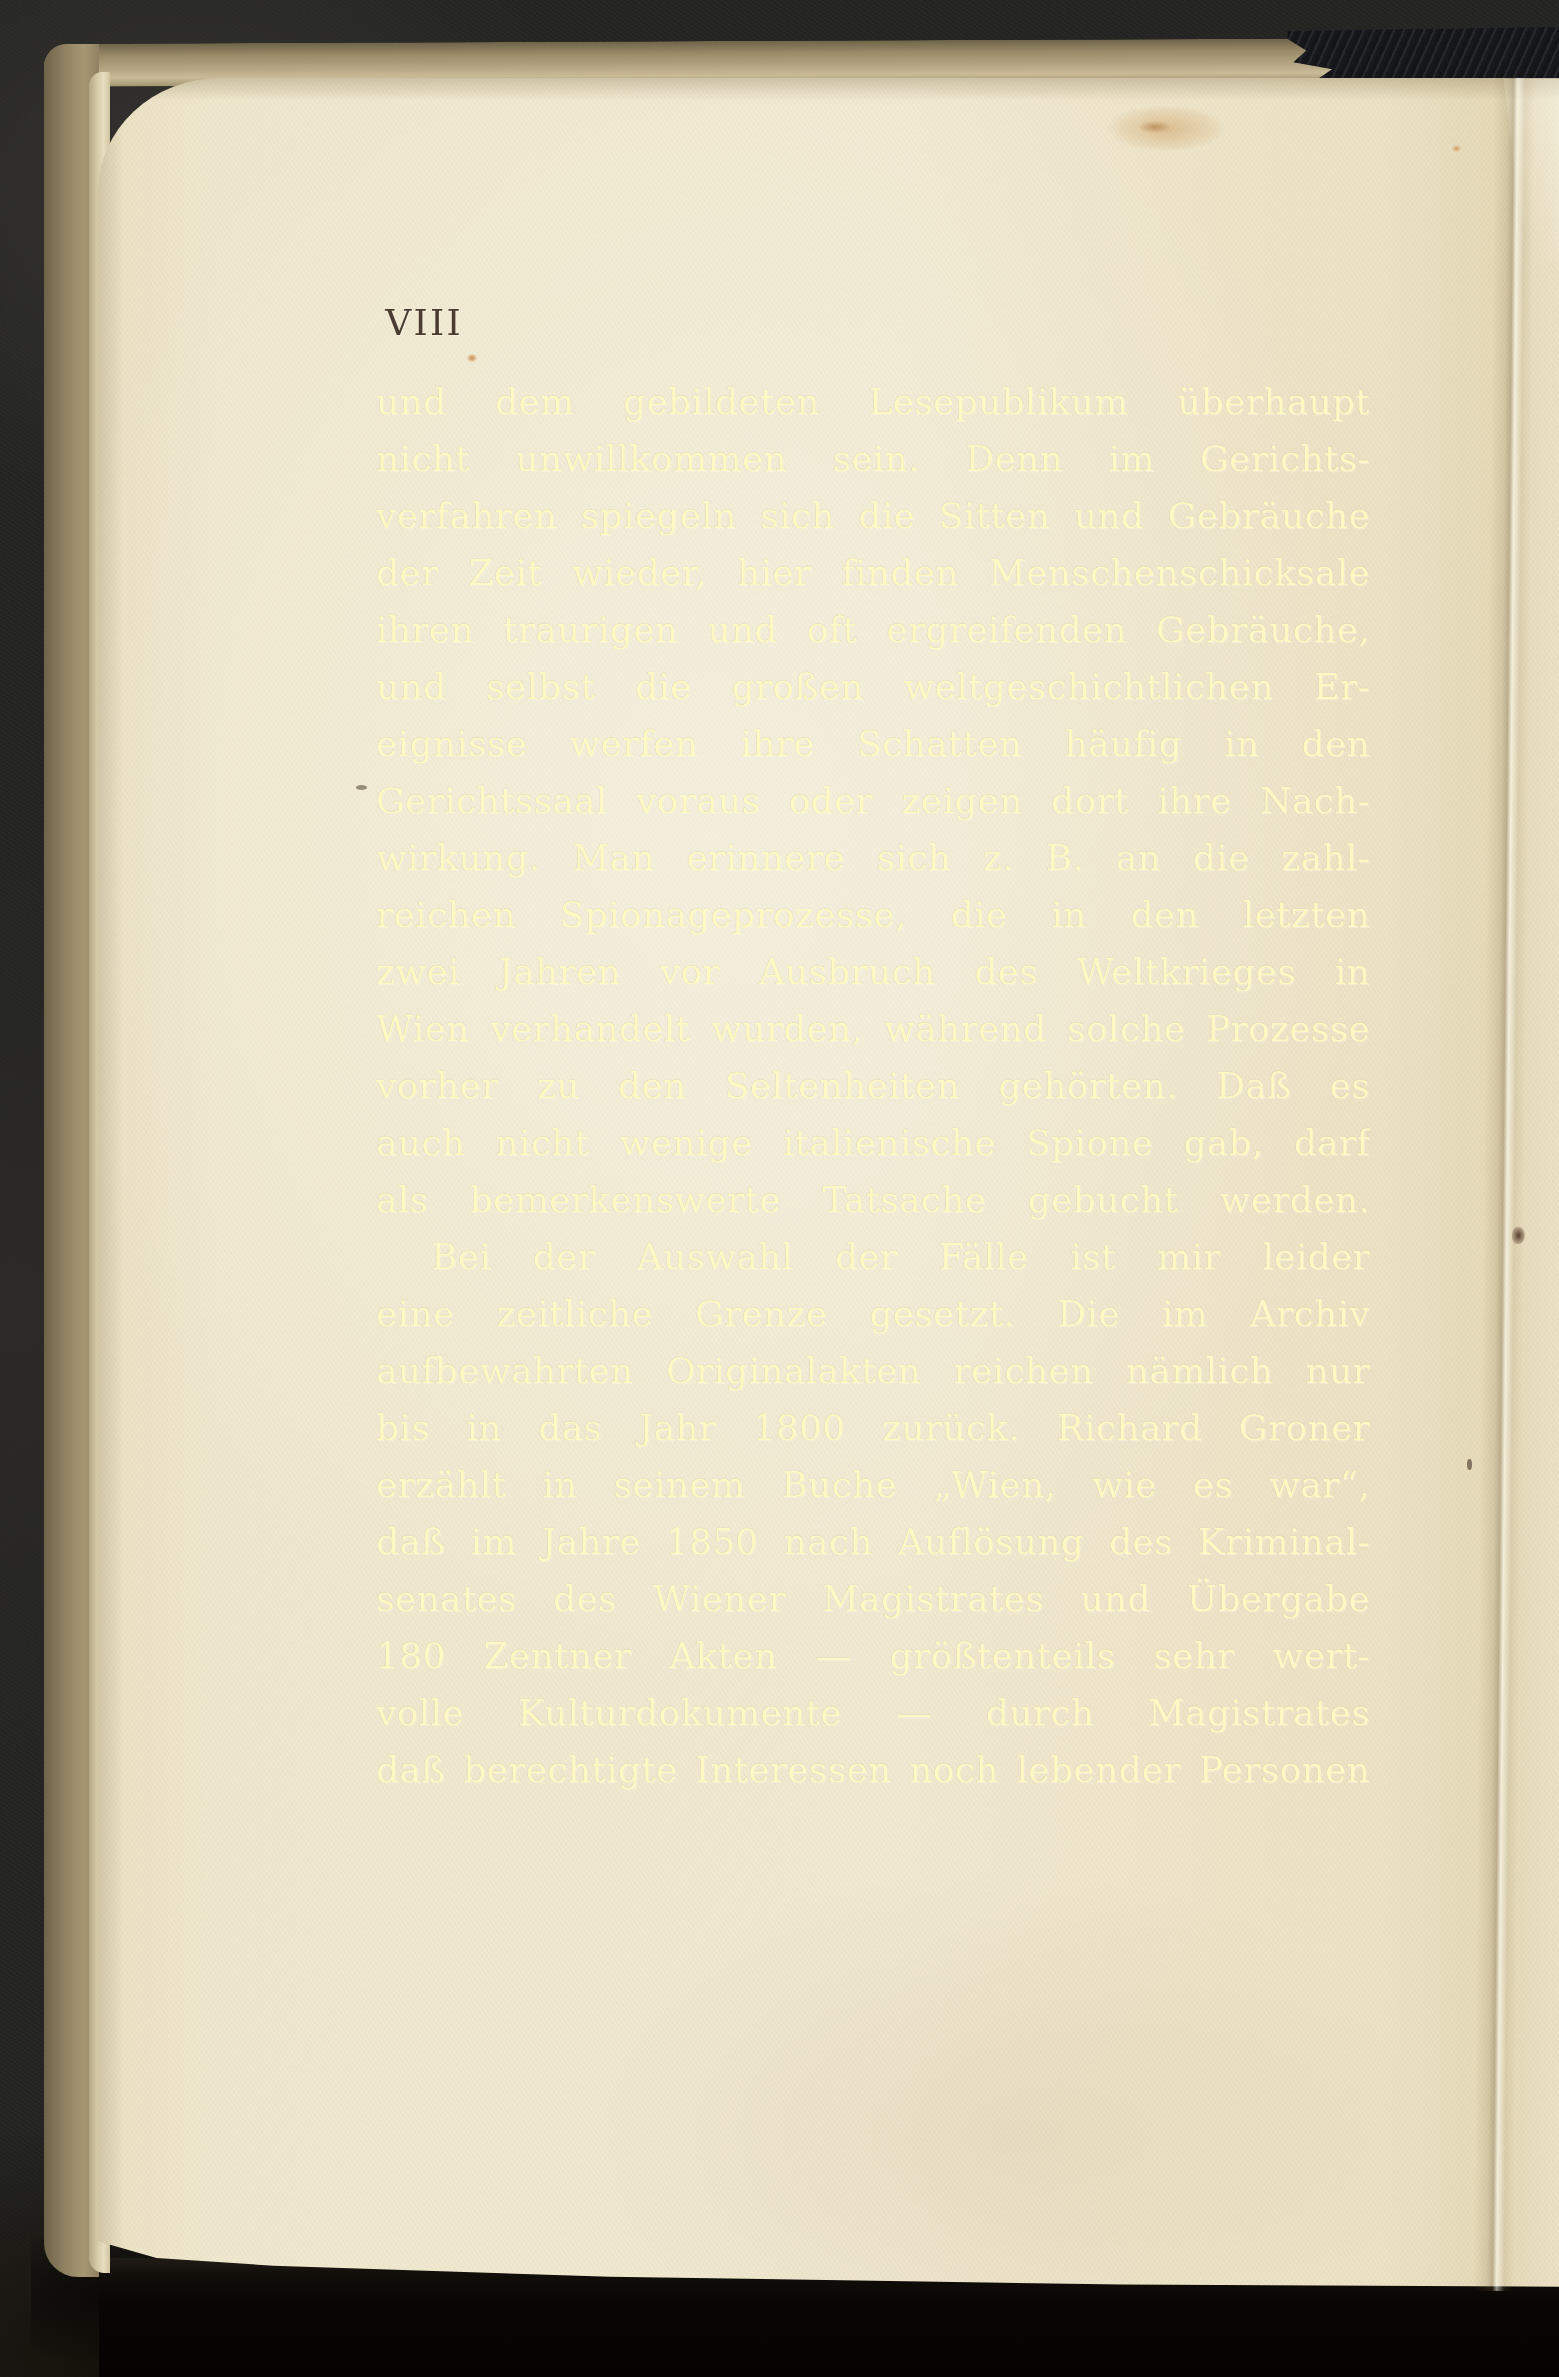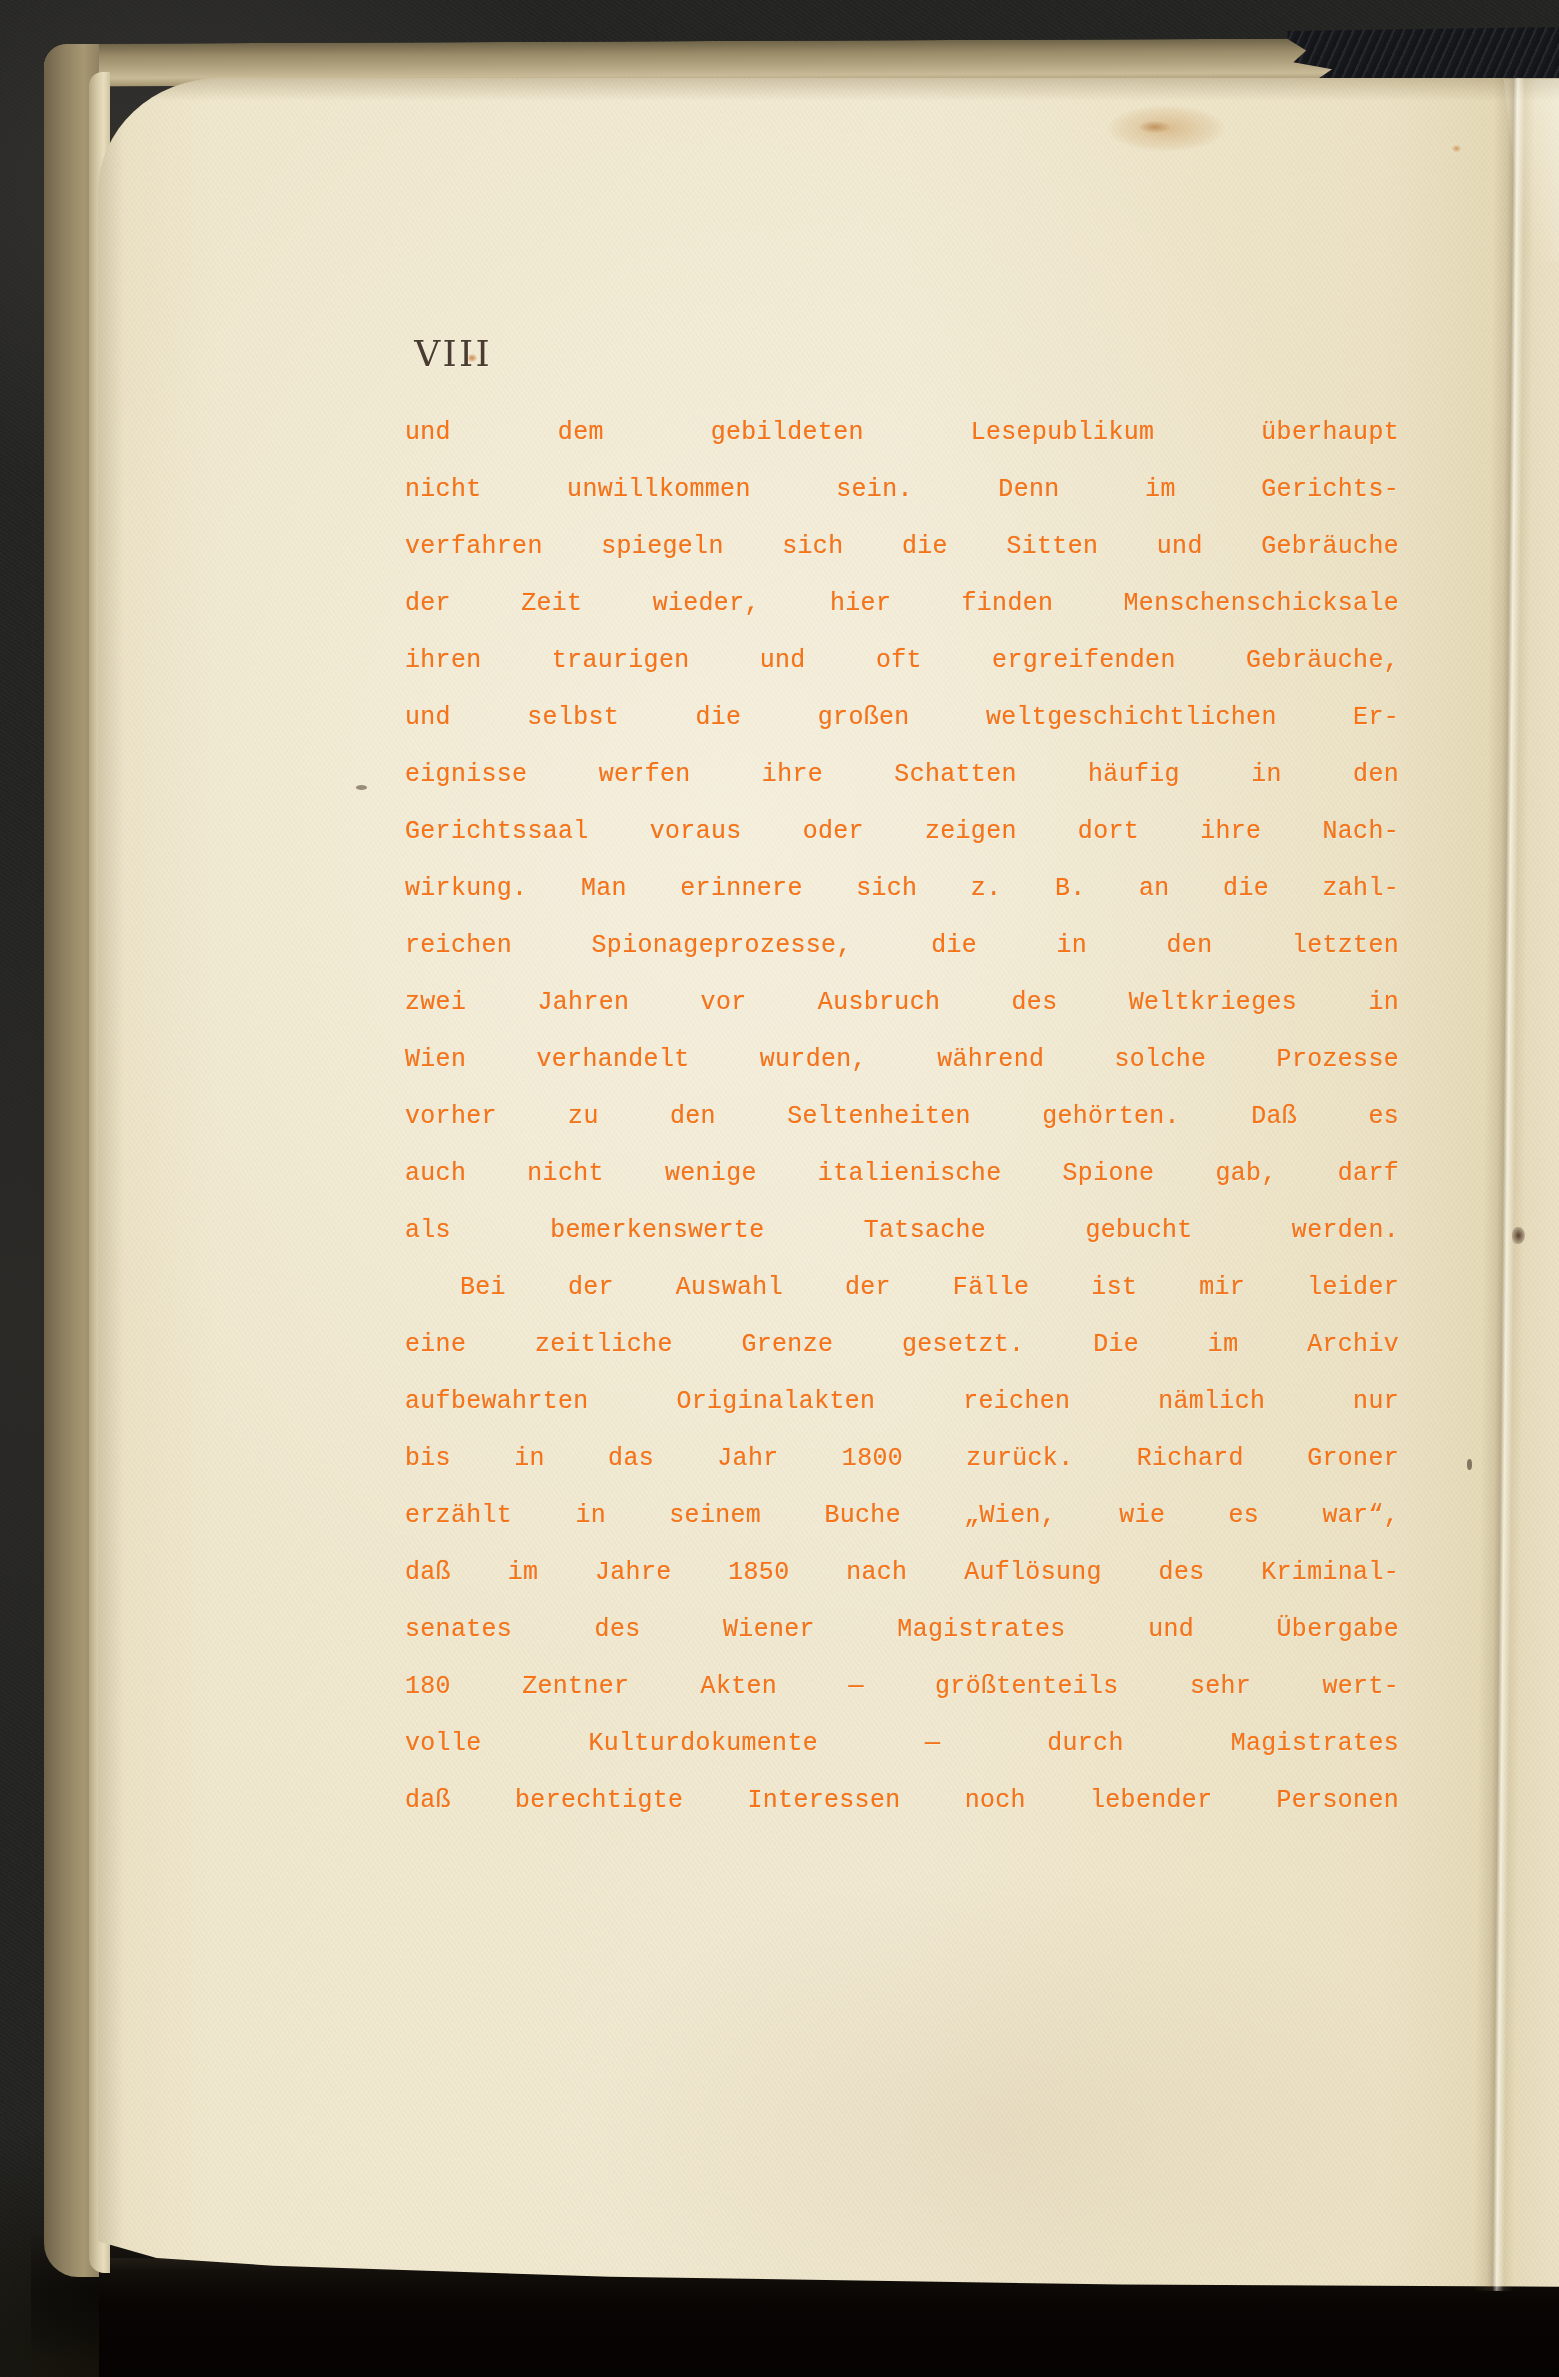--- a/index.html
+++ b/index.html
@@ -73,27 +73,27 @@
   .dot-rust-2{position:absolute;left:1452px;top:145px;width:9.2px;height:6.9px;border-radius:50%;
     background:radial-gradient(ellipse, rgba(200,130,60,0.7), transparent 80%);}
   .speck-dark-1{position:absolute;left:356px;top:785px;width:11.4px;height:4.6px;border-radius:50%;
     background:rgba(80,64,50,0.55);}
   .speck-dark-2{position:absolute;left:1512px;top:1227px;width:13px;height:17px;border-radius:45% 55% 60% 40%;
     background:radial-gradient(ellipse, rgba(74,48,32,0.9), rgba(74,48,32,0.25) 70%, transparent 85%);}
   .speck-dark-3{position:absolute;left:1467px;top:1459px;width:5.3px;height:10.7px;border-radius:50%;
     background:rgba(70,52,38,0.6);}
 
   
-  .textblock{position:absolute;left:405px;top:305px;width:994px;color:#46382d;margin-top:31px;}
+  .textblock{position:absolute;left:376px;top:305px;width:994px;color:#46382d;}
   .pagenum{font-size:36px;line-height:1;margin-left:9.2px;letter-spacing:2.3px;color:#4a3c31;
     text-shadow:0.8px 1.1px 0 rgba(255,252,238,0.45);}
   .lines{margin-top:32px;}
-  .line{font-size:25px;line-height:57px;height:57px;overflow:hidden;
-    text-align:justify;color:#f97316;letter-spacing:0.3px;
-    text-shadow:0.8px 1.1px 0 rgba(255,252,238,0.45), 0 0 0.8px rgba(60,40,25,0.30);font-family:Liberation Mono, monospace;}
+  .line{font-size:36px;line-height:57px;height:57px;overflow:hidden;
+    text-align:justify;color:#fef9c3;letter-spacing:0.3px;
+    text-shadow:0.8px 1.1px 0 rgba(255,252,238,0.45), 0 0 0.8px rgba(60,40,25,0.30);}
   .line::after{content:"";display:inline-block;width:100%;height:0;}
   .line.indent{text-indent:55px;}
 </style>
 </head>
 <body>
 
 <div class="scene">
   <div class="backdrop"></div>
   <div class="corner-shadow"></div>
   <div class="floor"></div>

